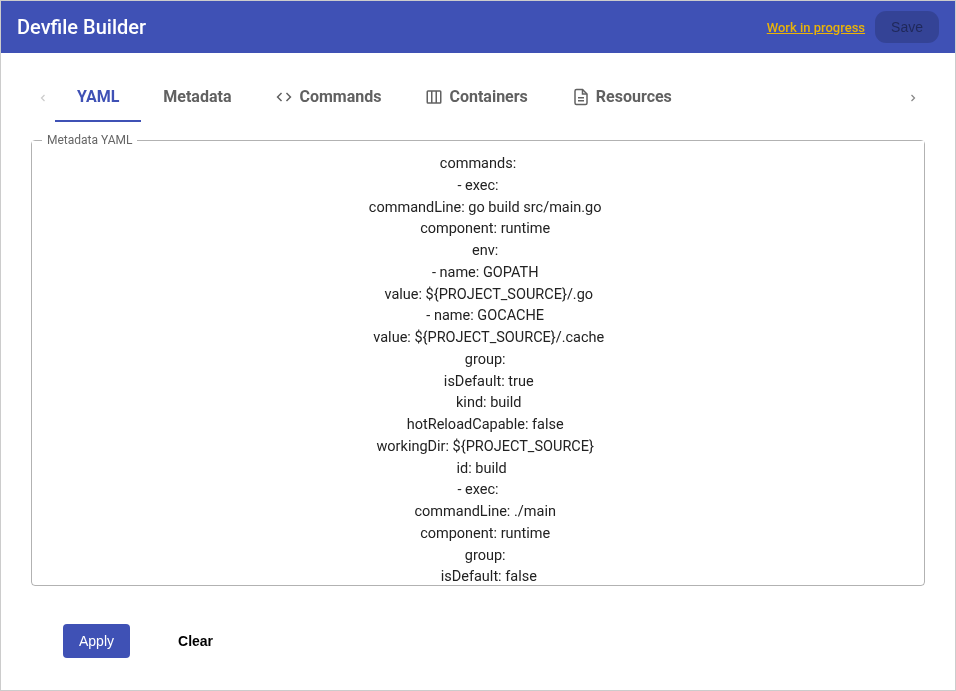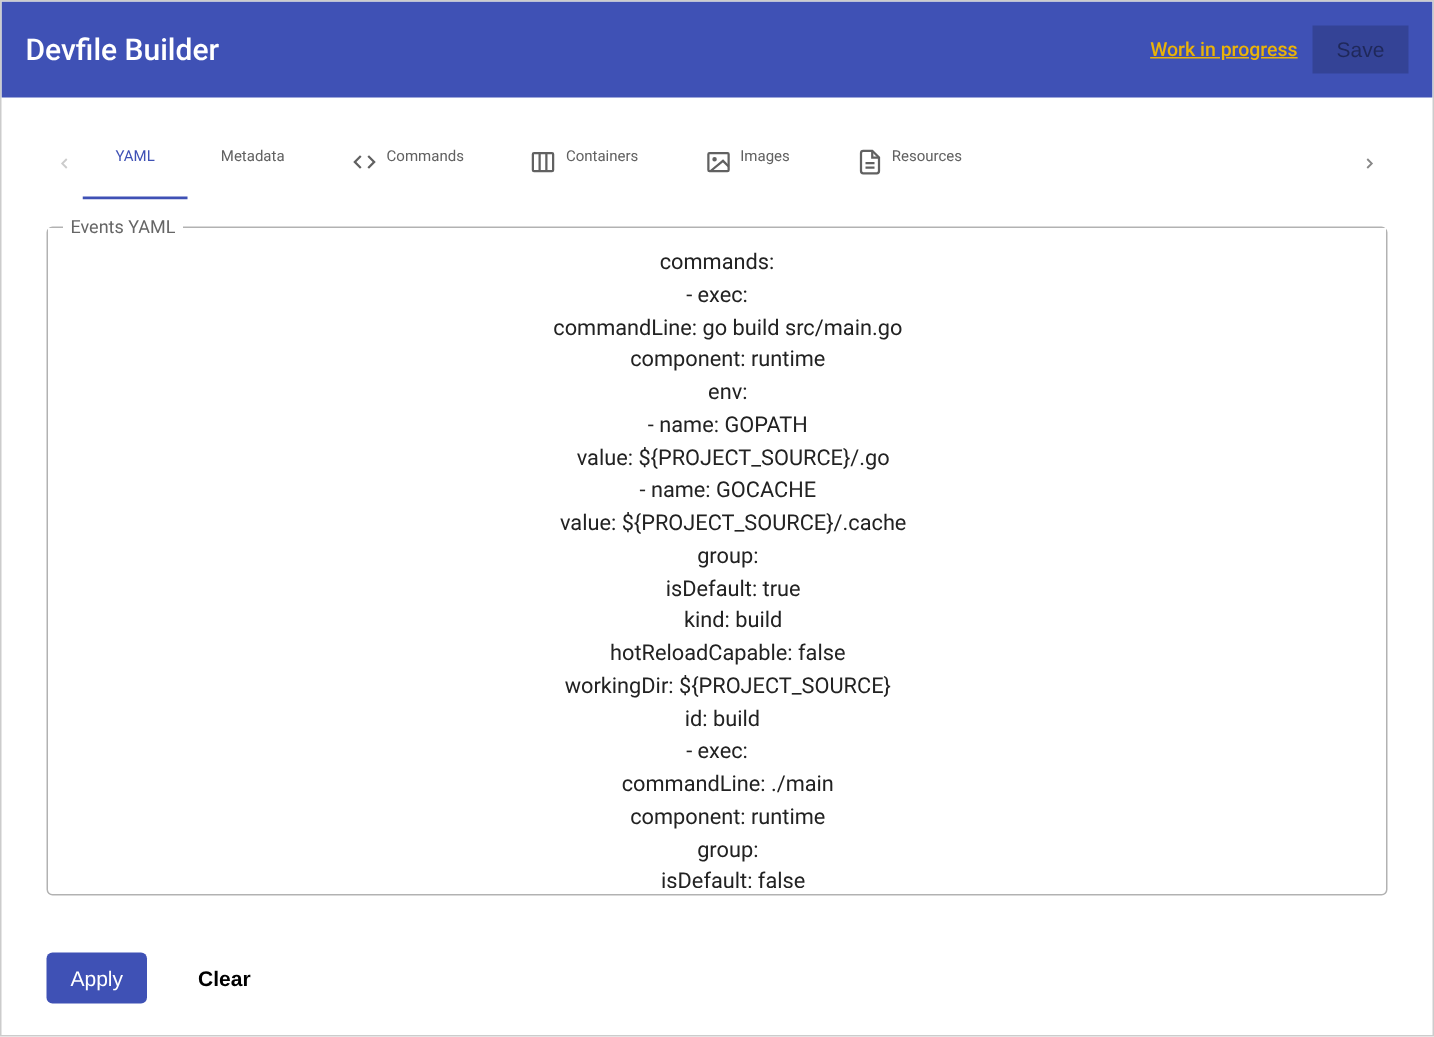--- a/index.html
+++ b/index.html
@@ -1,36 +1,36 @@
 <!DOCTYPE html>
 <html><head>
 <meta charset="utf-8">
 <style>
 * { box-sizing: border-box; margin: 0; padding: 0; }
 body { font-family: Roboto, "Helvetica Neue", Arial, sans-serif; width: 956px; height: 691px; background: #fff; border: 1px solid #ccc; overflow: hidden; }
-.header { background: #3f51b5; height: 64px; display: flex; align-items: center; padding: 0 16px; justify-content: space-between; }
+.header { background: #3f51b5; height: 52px; display: flex; align-items: center; padding: 0 16px; justify-content: space-between; }
 .header-title { color: #fff; font-size: 20px; font-weight: 500; }
 .header-right { display: flex; align-items: center; gap: 10px; }
 .wip-link { color: #eab308; font-size: 13px; font-weight: 500; }
-.save-btn { background: rgba(0,0,0,0.17); color: rgba(0,0,0,0.4); border: none; padding: 8px 16px; font-size: 14px; font-weight: 500; border-radius: 0; cursor: default; }
+.save-btn { background: rgba(0,0,0,0.17); color: rgba(0,0,0,0.4); border: none; padding: 8px 16px; font-size: 14px; font-weight: 500; border-radius: 11px; cursor: default; }
 .content { padding: 20px 30px; }
 .tabs-wrapper { display: flex; align-items: center; position: relative; }
 .tab-scroll { width: 24px; display: flex; align-items: center; justify-content: center; color: #888; cursor: pointer; }
 .tab-scroll.disabled { color: #ccc; }
 .tabs { display: flex; overflow: hidden; flex: 1; }
-.tab { display: flex; align-items: flex-start; gap: 6px; padding: 14px 22px; color: #616161; font-size: 10px; font-weight: 400; cursor: pointer; white-space: nowrap; border-bottom: 2px solid transparent; }
+.tab { display: flex; align-items: flex-end; gap: 6px; padding: 14px 22px; color: #616161; font-size: 16px; font-weight: 700; cursor: pointer; white-space: nowrap; border-bottom: 2px solid transparent; }
 .tab.active { color: #3f51b5; border-bottom-color: #3f51b5; }
 .tab-icon { width: 18px; height: 18px; display: inline-flex; align-items: center; justify-content: center; }
 .fieldset { border: 1px solid rgba(0,0,0,0.3); border-radius: 4px; margin-top: 18px; padding: 0; position: relative; }
 .legend { position: absolute; top: -8px; left: 10px; background: #fff; padding: 0 5px; font-size: 12px; color: #666; }
 .yaml-area { width: 100%; height: 440px; border: none; outline: none; resize: none; padding: 12px 14px; font-family: Roboto, Arial, sans-serif; font-size: 14.5px; line-height: 1.5; color: #222; overflow-y: scroll; text-align: center; }
 .yaml-area::-webkit-scrollbar { width: 15px; }
 .yaml-area::-webkit-scrollbar-track { background: #f1f1f1; }
 .yaml-area::-webkit-scrollbar-thumb { background: #c1c1c1; }
-.buttons { margin-top: 38px; display: flex; gap: 18px; }
+.buttons { margin-top: 38px; display: flex; gap: 32px; margin-left: 32px; }
 .btn { font-size: 14px; font-weight: 500; padding: 9px 16px; border-radius: 4px; cursor: pointer; border: none; }
 .btn-primary { background: #3f51b5; color: #fff; }
 .btn-text { background: transparent; color: #000000; font-weight: bold; }
 svg { display: block; }
 </style>
 </head>
 <body>
 
 <div class="header">
   <div class="header-title">Devfile Builder</div>
@@ -71,50 +71,40 @@
               <rect x="3" y="4" width="18" height="16" rx="1"></rect>
               <line x1="9" y1="4" x2="9" y2="20"></line>
               <line x1="15" y1="4" x2="15" y2="20"></line>
             </svg>
         </span>
         <span>Containers</span>
       </div>
       <div class="tab">
         <span class="tab-icon">
           <svg width="18" height="18" viewBox="0 0 24 24" fill="none" stroke="currentColor" stroke-width="2">
-              <rect x="3" y="4" width="18" height="16" rx="1"></rect>
-              <circle cx="8.5" cy="9.5" r="1" fill="currentColor"></circle>
-              <polyline points="21 16 16 11 5 20"></polyline>
-            </svg>
-        </span>
-        <span>Images</span>
-      </div>
-      <div class="tab">
-        <span class="tab-icon">
-          <svg width="18" height="18" viewBox="0 0 24 24" fill="none" stroke="currentColor" stroke-width="2">
               <path d="M14 2H6a2 2 0 0 0-2 2v16a2 2 0 0 0 2 2h12a2 2 0 0 0 2-2V8z"></path>
               <polyline points="14 2 14 8 20 8"></polyline>
               <line x1="8" y1="13" x2="16" y2="13"></line>
               <line x1="8" y1="17" x2="16" y2="17"></line>
             </svg>
         </span>
         <span>Resources</span>
       </div>
     </div>
     <div class="tab-scroll">
       <span>
         <svg width="12" height="12" viewBox="0 0 24 24" fill="none" stroke="currentColor" stroke-width="2.5">
             <polyline points="9 18 15 12 9 6"></polyline>
           </svg>
       </span>
     </div>
   </div>
 
   <div class="fieldset">
-    <span class="legend">Events YAML</span>
+    <span class="legend">Metadata YAML</span>
     <textarea class="yaml-area" spellcheck="true" style="">commands:
 - exec:
     commandLine: go build src/main.go
     component: runtime
     env:
     - name: GOPATH
       value: ${PROJECT_SOURCE}/.go
     - name: GOCACHE
       value: ${PROJECT_SOURCE}/.cache
     group:

